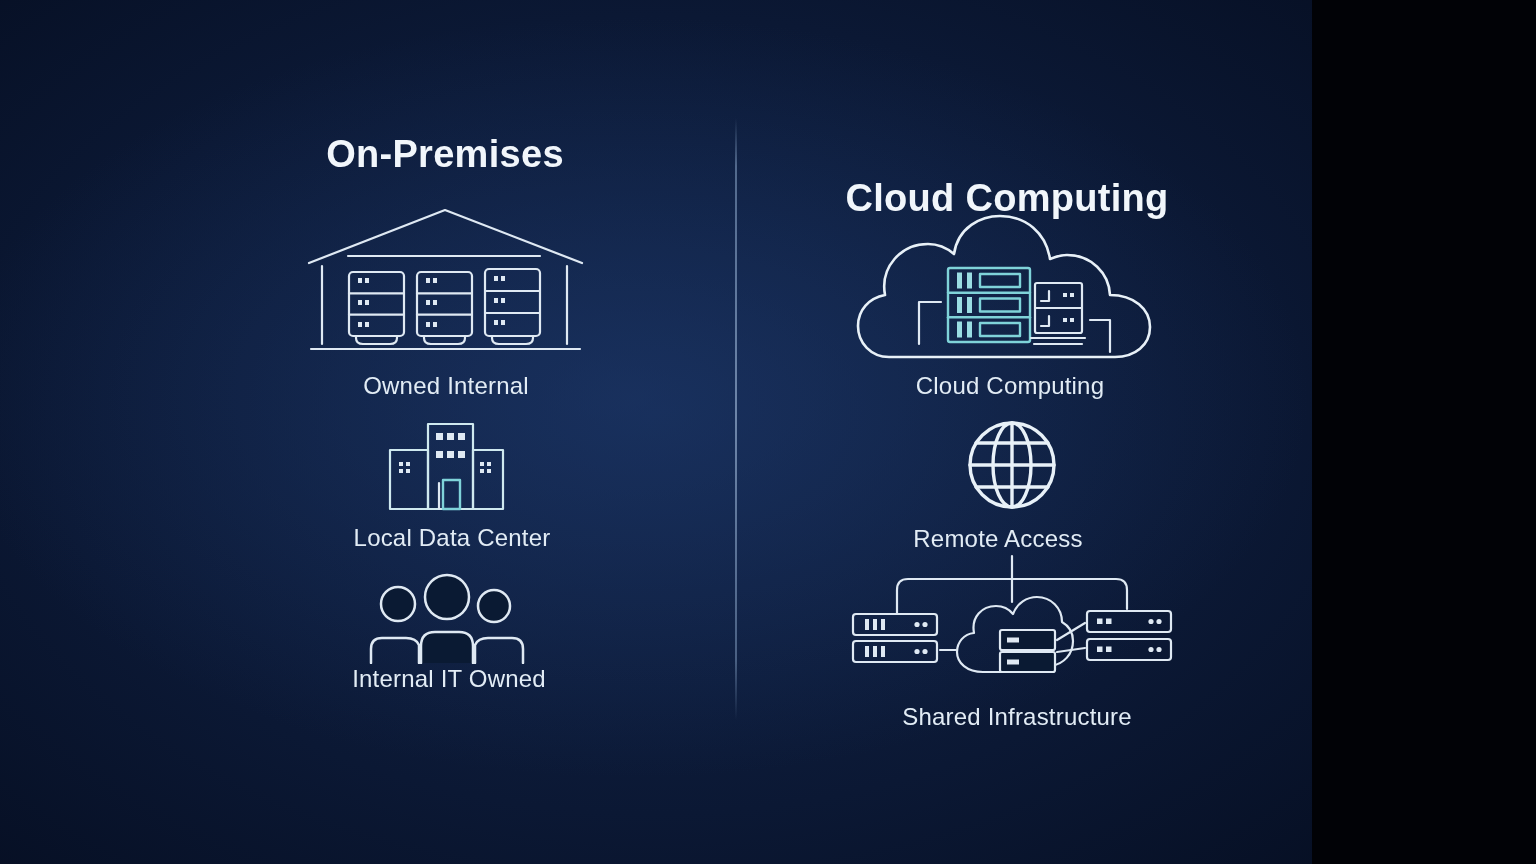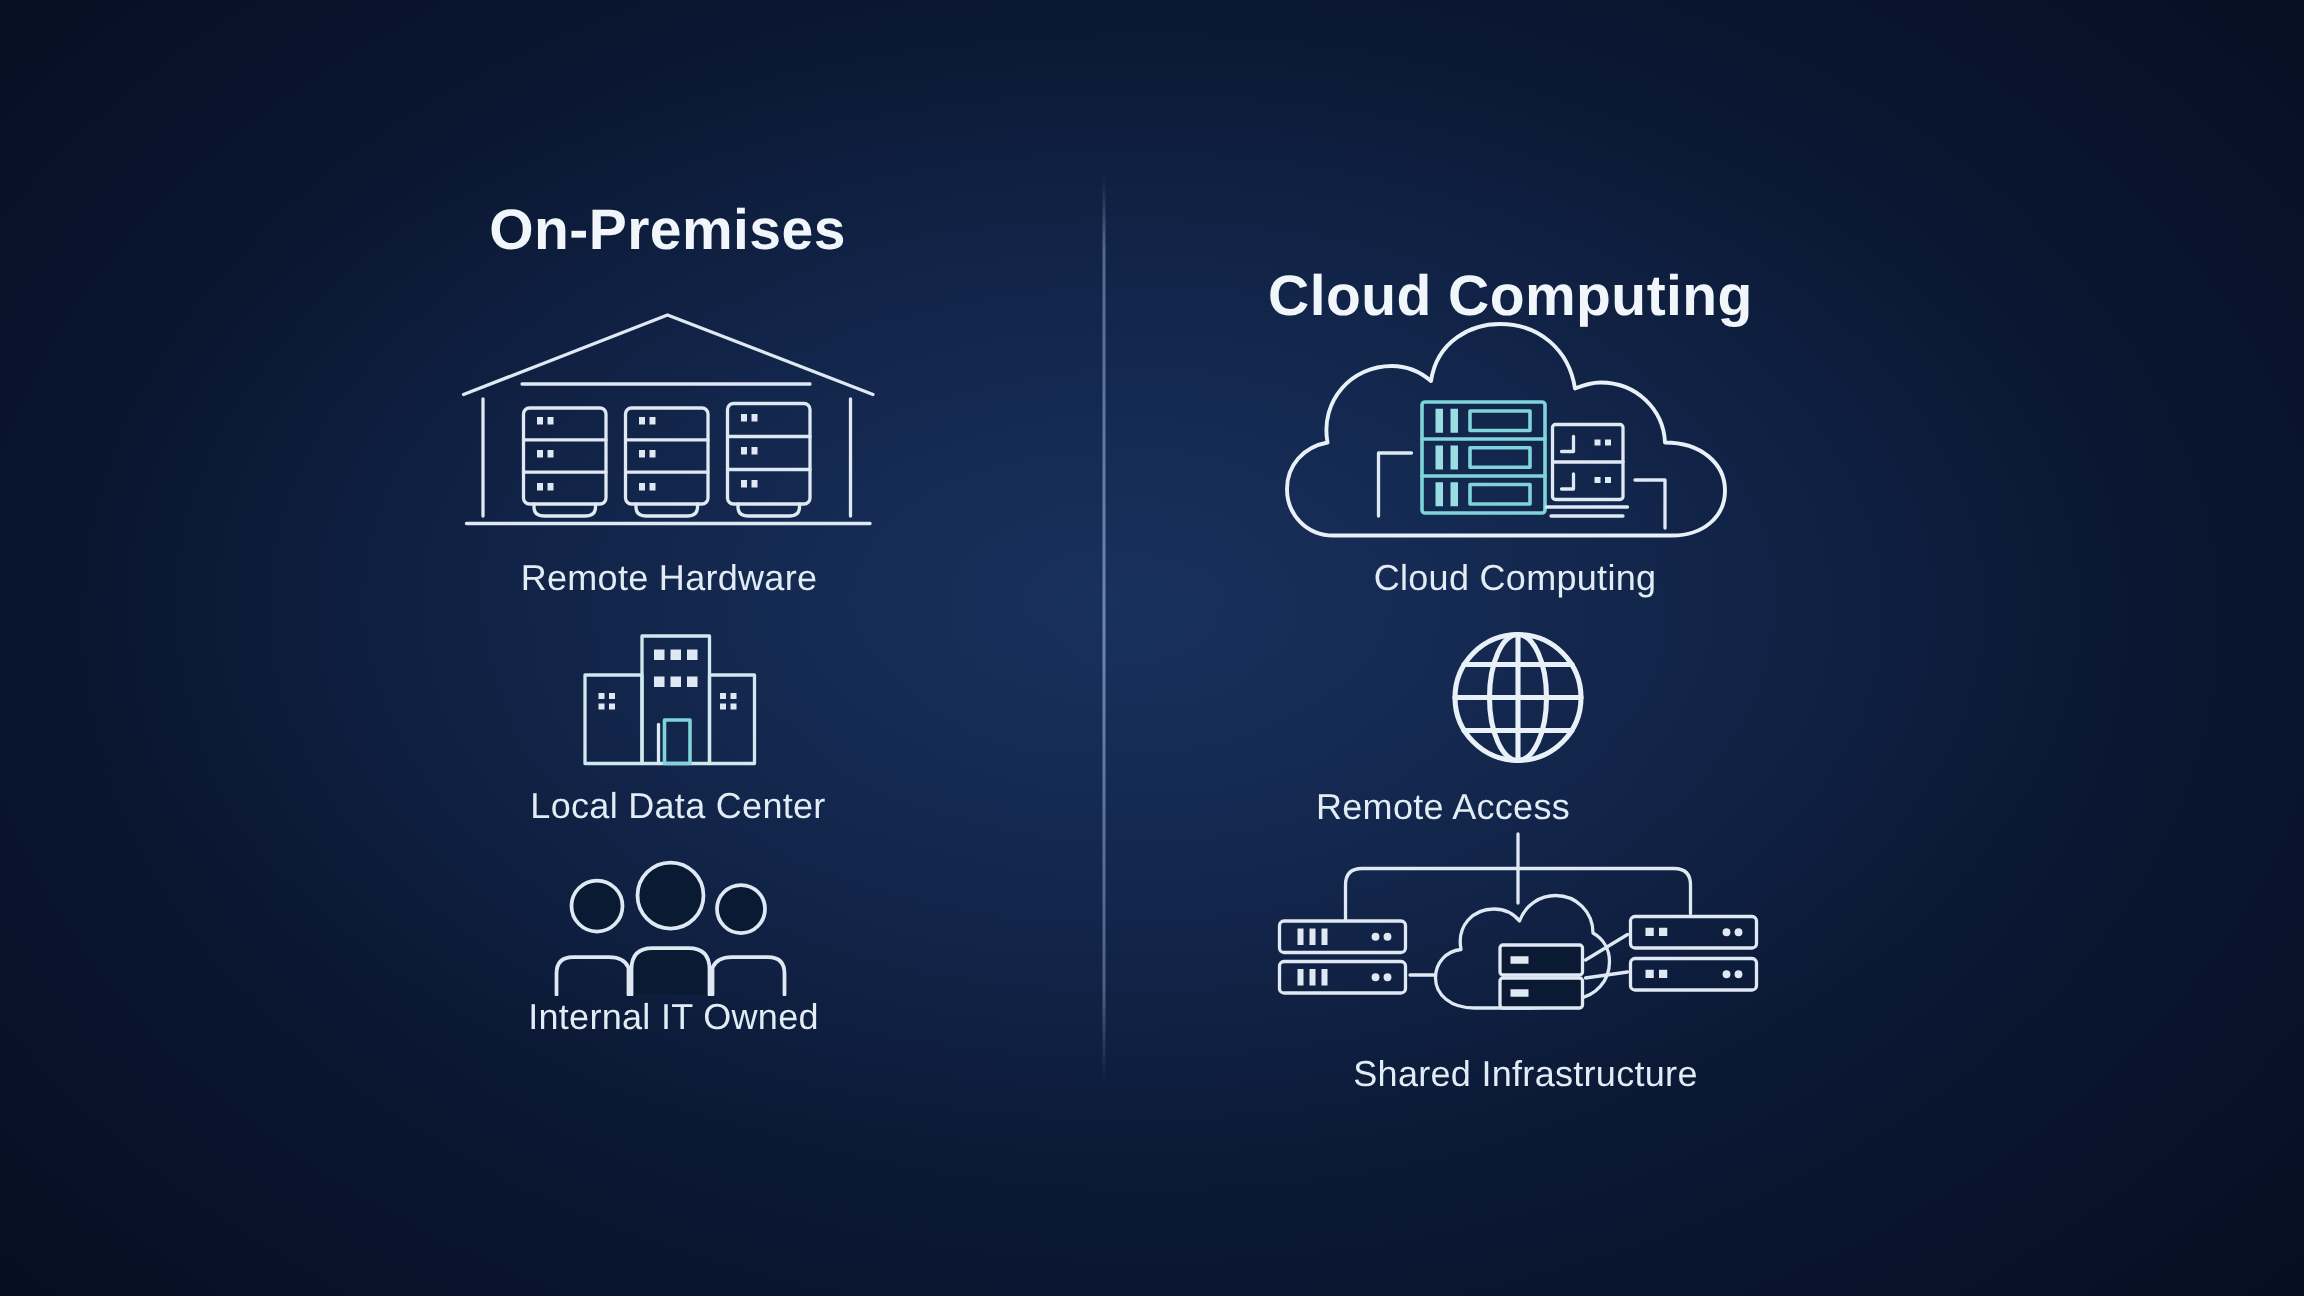--- a/index.html
+++ b/index.html
@@ -2,21 +2,21 @@
 <html><head>
 <meta charset="utf-8">
 <style>
   html,body{margin:0;padding:0;}
   body{
     width:1536px;height:864px;overflow:hidden;
     font-family:"Liberation Sans", sans-serif;
     background:#010206;
   }
   .stage{
-    position:relative;width:1536px;height:864px;overflow:hidden;
+    position:relative;width:1312px;height:864px;overflow:hidden;
     background:
       radial-gradient(1000px 560px at 48% 46%, rgba(30,58,110,.55) 0%, rgba(30,58,110,0) 68%),
       radial-gradient(1600px 1050px at 50% 48%, #12254a 0%, #0b1834 38%, #040b1c 72%, #010206 100%);
   }
   .divider{
     position:absolute;left:735px;top:118px;width:2px;height:602px;
     background:linear-gradient(to bottom,
       rgba(150,180,215,0) 0%, rgba(160,190,225,.45) 8%,
       rgba(180,205,235,.55) 50%, rgba(160,190,225,.4) 90%,
       rgba(150,180,215,0) 100%);
@@ -83,21 +83,21 @@
       <rect class="fill-w" x="191" y="71" width="4" height="5"></rect>
         <rect class="fill-w" x="198" y="71" width="4" height="5"></rect>
       <rect class="fill-w" x="191" y="93" width="4" height="5"></rect>
         <rect class="fill-w" x="198" y="93" width="4" height="5"></rect>
       <rect class="fill-w" x="191" y="115" width="4" height="5"></rect>
         <rect class="fill-w" x="198" y="115" width="4" height="5"></rect>
       <path class="stroke-w" d="M 189,131 L 189,133 Q 189,139 196,139 L 223,139 Q 230,139 230,133 L 230,131"></path>
     </g>
   </svg>
 
-  <div class="label" style="left:236px;top:372px;">Remote Hardware</div>
+  <div class="label" style="left:236px;top:372px;">Owned Internal</div>
 
   <svg style="left:280px;top:420px;" width="335" height="96" viewBox="0 0 335 96">
     <defs>
       <linearGradient id="fadeLeft" x1="0" y1="0" x2="1" y2="0">
         <stop offset="0" stop-color="#cfe0ee" stop-opacity="0.05"></stop>
         <stop offset="1" stop-color="#cfe0ee" stop-opacity="0.8"></stop>
       </linearGradient>
       <linearGradient id="fadeRight" x1="0" y1="0" x2="1" y2="0">
         <stop offset="0" stop-color="#cfe0ee" stop-opacity="0.8"></stop>
         <stop offset="1" stop-color="#cfe0ee" stop-opacity="0.05"></stop>
@@ -213,21 +213,21 @@
     <g class="stroke-w" style="stroke-width:3.4;stroke:#e8f1f8;">
       <circle cx="194" cy="50" r="42"></circle>
       <ellipse cx="194" cy="50" rx="19" ry="42"></ellipse>
       <line x1="194" y1="8" x2="194" y2="92"></line>
       <line x1="152" y1="50" x2="236" y2="50"></line>
       <line x1="158" y1="28" x2="230" y2="28"></line>
       <line x1="158" y1="72" x2="230" y2="72"></line>
     </g>
   </svg>
 
-  <div class="label" style="left:752px;top:525px;">Remote Access</div>
+  <div class="label" style="left:788px;top:525px;">Remote Access</div>
 
   <svg style="left:845px;top:552px;" width="330" height="130" viewBox="0 0 330 130">
     <g class="stroke-w">
 
       <line x1="167" y1="4" x2="167" y2="50"></line>
       <path d="M 52,61 L 52,38 Q 52,27 63,27 L 271,27 Q 282,27 282,38 L 282,57"></path>
 
       <g>
         <rect x="8" y="62" width="84" height="21" rx="3"></rect>
         <rect x="8" y="89" width="84" height="21" rx="3"></rect>

